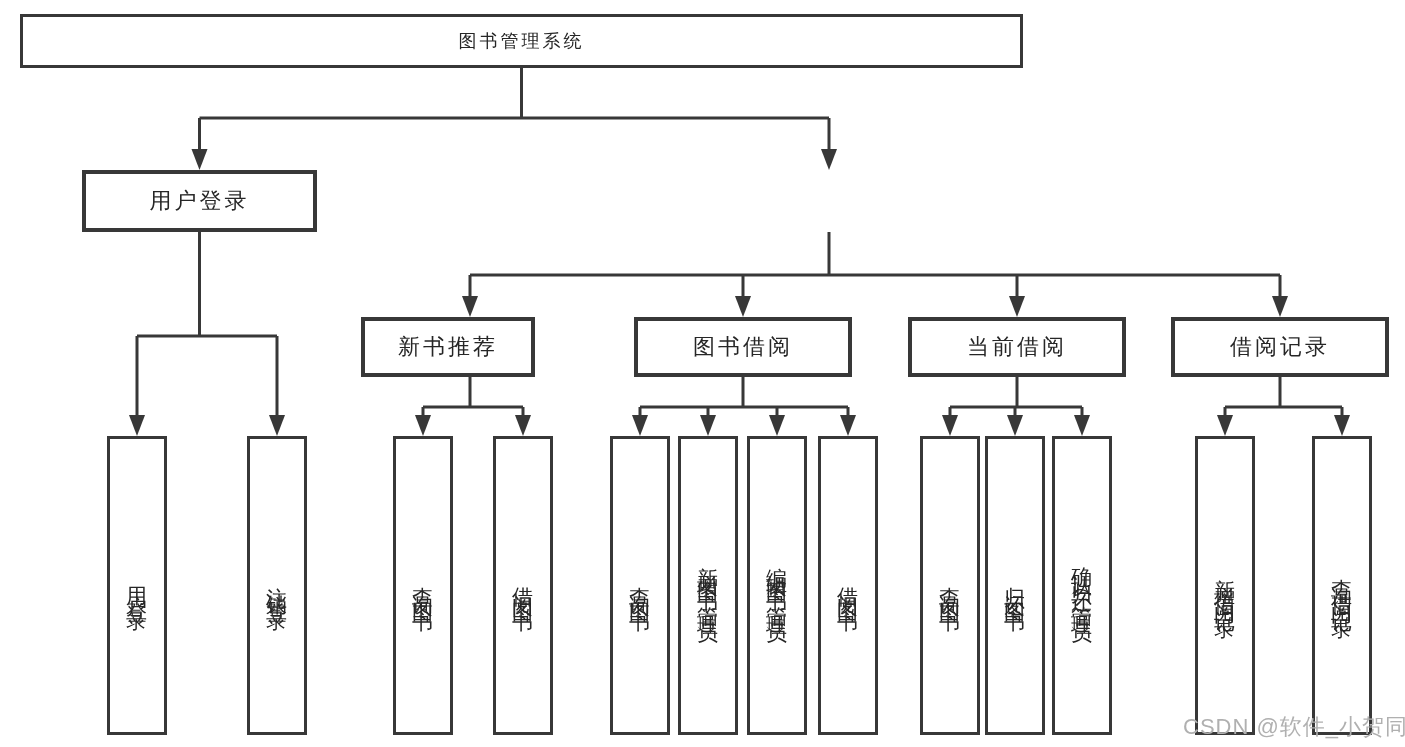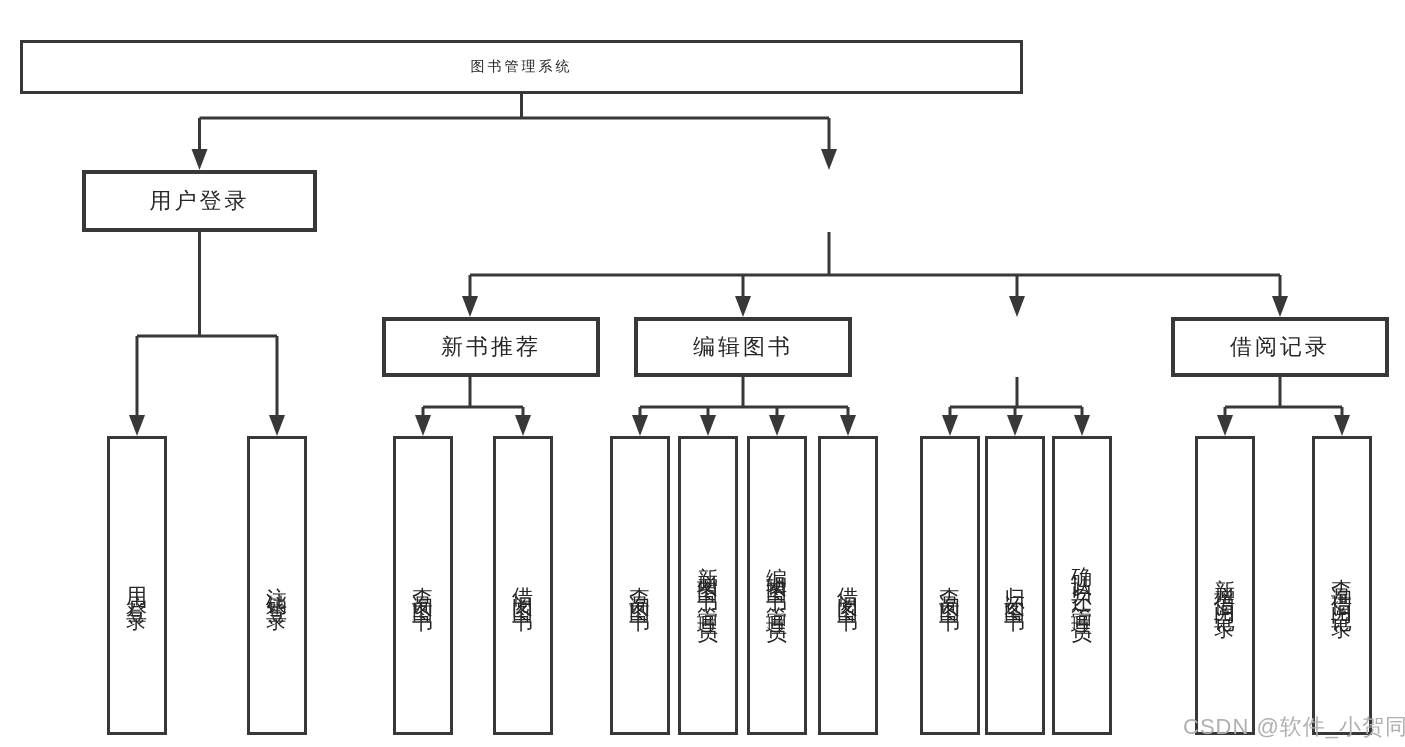--- a/index.html
+++ b/index.html
@@ -15,21 +15,21 @@
     position:absolute;
     box-sizing:border-box;
     background:#ffffff;
     border:3px solid #383838;
     display:flex;
     align-items:center;
     justify-content:center;
     color:#262626;
     z-index:2;
   }
-  .root{font-size:14px;letter-spacing:3px;margin-top:26px;}
+  .root{font-size:18px;letter-spacing:3px;}
   .lvl{border-width:4px;font-size:22px;letter-spacing:3px;}
   .leaf{border-width:3px;}
   .vtext{
     writing-mode:vertical-rl;
     text-orientation:mixed;
     font-size:21px;
     letter-spacing:8px;
     line-height:1;
     white-space:nowrap;
   }
@@ -89,25 +89,28 @@
   </svg>
 
   <div class="box root" style="left:20px;top:14px;width:1003px;height:54px">
     <span>图书管理系统</span>
   </div>
 
   <div class="box lvl" style="left:82px;top:170px;width:235px;height:62px">
     <span>用户登录</span>
   </div>
 
-  <div class="box lvl" style="left:382px;top:317px;width:218px;height:60px">
+  <div class="box lvl" style="left:361px;top:317px;width:174px;height:60px">
     <span>新书推荐</span>
   </div>
   <div class="box lvl" style="left:634px;top:317px;width:218px;height:60px">
-    <span>编辑图书</span>
+    <span>图书借阅</span>
+  </div>
+  <div class="box lvl" style="left:908px;top:317px;width:218px;height:60px">
+    <span>当前借阅</span>
   </div>
   <div class="box lvl" style="left:1171px;top:317px;width:218px;height:60px">
     <span>借阅记录</span>
   </div>
 
   <div class="box leaf" style="left:107px;top:436px;width:60px;height:299px">
     <span class="vtext">用户登录</span>
   </div>
   <div class="box leaf" style="left:247px;top:436px;width:60px;height:299px">
     <span class="vtext">注销登录</span>

